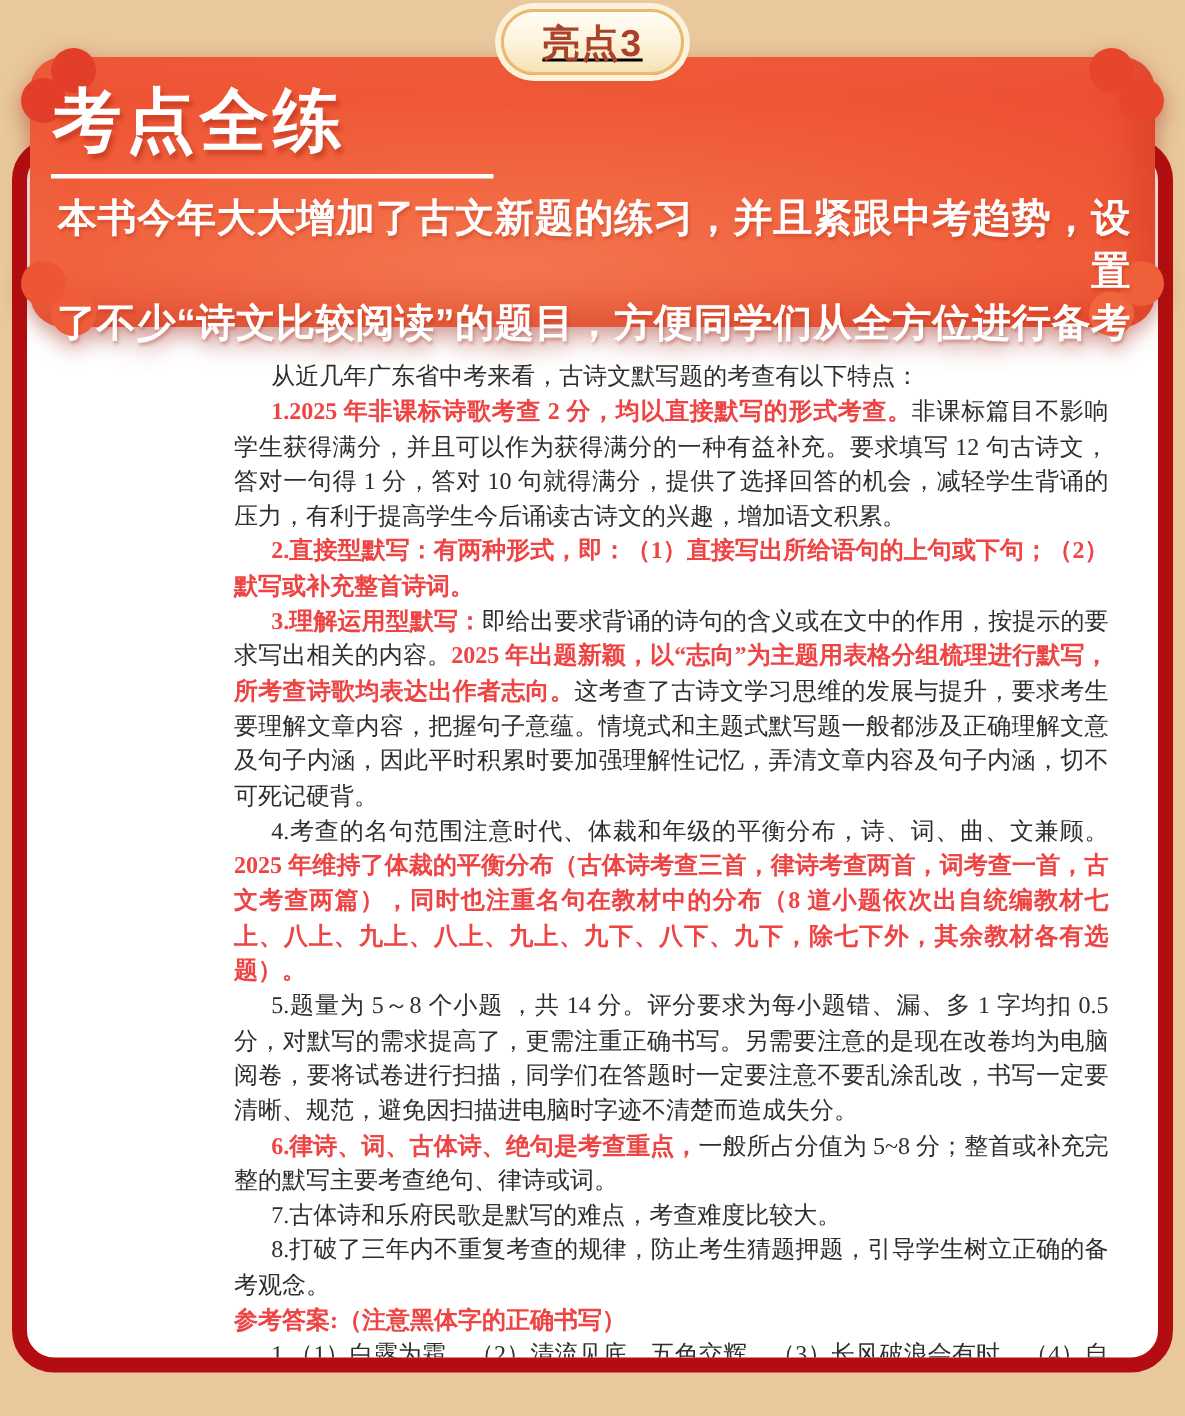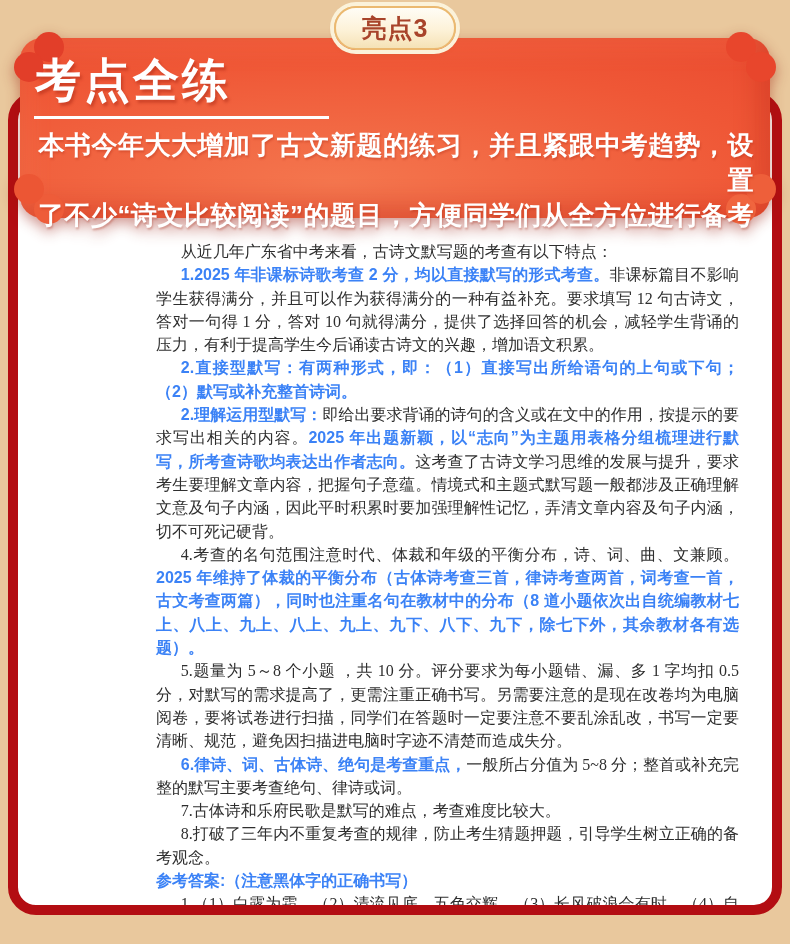--- a/index.html
+++ b/index.html
@@ -25,22 +25,22 @@
     position:absolute;left:0;top:126px;right:0;bottom:0;
     padding:12px 33px 0 92px;
     font-family:"Liberation Serif","DejaVu Serif",serif;
     font-size:16px;line-height:23.3px;color:#2e2e2e;
     text-align:justify;
     margin-left:46px;
   }
   .content p.para{margin:0;text-indent:1.55em;}
   .content p.noindent{text-indent:0;}
   .content .b{
-    font-family:Liberation Sans, sans-serif;
-    font-weight:700;color:#3b82f6;
+    font-family:Liberation Serif, serif;
+    font-weight:700;color:#ef4444;
   }
 
   
   .hero{
     position:absolute;left:20px;top:38px;width:750px;height:180px;
     z-index:2;
     filter:drop-shadow(0 5px 7px rgba(150,25,12,.45));
   }
   .hero-bg{
     position:absolute;inset:0;
@@ -74,39 +74,39 @@
 
   
   .badge{
     position:absolute;left:334px;top:6px;width:122px;height:44px;
     z-index:3;
     box-sizing:border-box;
     background:linear-gradient(180deg,#fffdf6 0%,#fdf2d8 55%,#f5e2b6 100%);
     border:2px solid #ebb970;
     border-radius:24px;
     box-shadow:0 0 0 4px #fbf2da, 0 3px 5px rgba(160,90,30,.35);
-    display:flex;align-items:center;justify-content:center;
+    display:flex;align-items:center;justify-content:center;text-decoration:underline;
   }
   .badge-label{
     color:#a8432a;font-size:25px;font-weight:800;letter-spacing:1px;
   }
 </style>
 </head>
 <body>
 
 <div class="stage">
 
   <div class="paper-card">
     <div class="content">
         <p class="para"><span>从近几年广东省中考来看，古诗文默写题的考查有以下特点：</span></p>
         <p class="para"><span class="b">1.2025 年非课标诗歌考查 2 分，均以直接默写的形式考查。</span><span>非课标篇目不影响学生获得满分，并且可以作为获得满分的一种有益补充。要求填写 12 句古诗文，答对一句得 1 分，答对 10 句就得满分，提供了选择回答的机会，减轻学生背诵的压力，有利于提高学生今后诵读古诗文的兴趣，增加语文积累。</span></p>
         <p class="para"><span class="b">2.直接型默写：有两种形式，即：（1）直接写出所给语句的上句或下句；（2）默写或补充整首诗词。</span></p>
-        <p class="para"><span class="b">2.理解运用型默写：</span><span>即给出要求背诵的诗句的含义或在文中的作用，按提示的要求写出相关的内容。</span><span class="b">2025 年出题新颖，以“志向”为主题用表格分组梳理进行默写，所考查诗歌均表达出作者志向。</span><span>这考查了古诗文学习思维的发展与提升，要求考生要理解文章内容，把握句子意蕴。情境式和主题式默写题一般都涉及正确理解文意及句子内涵，因此平时积累时要加强理解性记忆，弄清文章内容及句子内涵，切不可死记硬背。</span></p>
+        <p class="para"><span class="b">3.理解运用型默写：</span><span>即给出要求背诵的诗句的含义或在文中的作用，按提示的要求写出相关的内容。</span><span class="b">2025 年出题新颖，以“志向”为主题用表格分组梳理进行默写，所考查诗歌均表达出作者志向。</span><span>这考查了古诗文学习思维的发展与提升，要求考生要理解文章内容，把握句子意蕴。情境式和主题式默写题一般都涉及正确理解文意及句子内涵，因此平时积累时要加强理解性记忆，弄清文章内容及句子内涵，切不可死记硬背。</span></p>
         <p class="para"><span>4.考查的名句范围注意时代、体裁和年级的平衡分布，诗、词、曲、文兼顾。</span><span class="b">2025 年维持了体裁的平衡分布（古体诗考查三首，律诗考查两首，词考查一首，古文考查两篇），同时也注重名句在教材中的分布（8 道小题依次出自统编教材七上、八上、九上、八上、九上、九下、八下、九下，除七下外，其余教材各有选题）。</span></p>
-        <p class="para"><span>5.题量为 5～8 个小题 ，共 10 分。评分要求为每小题错、漏、多 1 字均扣 0.5 分，对默写的需求提高了，更需注重正确书写。另需要注意的是现在改卷均为电脑阅卷，要将试卷进行扫描，同学们在答题时一定要注意不要乱涂乱改，书写一定要清晰、规范，避免因扫描进电脑时字迹不清楚而造成失分。</span></p>
+        <p class="para"><span>5.题量为 5～8 个小题 ，共 14 分。评分要求为每小题错、漏、多 1 字均扣 0.5 分，对默写的需求提高了，更需注重正确书写。另需要注意的是现在改卷均为电脑阅卷，要将试卷进行扫描，同学们在答题时一定要注意不要乱涂乱改，书写一定要清晰、规范，避免因扫描进电脑时字迹不清楚而造成失分。</span></p>
         <p class="para"><span class="b">6.律诗、词、古体诗、绝句是考查重点，</span><span>一般所占分值为 5~8 分；整首或补充完整的默写主要考查绝句、律诗或词。</span></p>
         <p class="para"><span>7.古体诗和乐府民歌是默写的难点，考查难度比较大。</span></p>
         <p class="para"><span>8.打破了三年内不重复考查的规律，防止考生猜题押题，引导学生树立正确的备考观念。</span></p>
         <p class="para noindent"><span class="b">参考答案:（注意黑体字的正确书写）</span></p>
         <p class="para"><span>1.（1）白露为霜　（2）清流见底　五色交辉　（3）长风破浪会有时　（4）自将磨洗认前朝　铜雀春深锁二乔　（5）五十弦翻</span><span class="b">塞</span><span>外声　沙场秋点兵　（6）一</span><span class="b">览</span><span>众山小　（7）非宁静无以致远　结</span><span class="b">庐</span><span>在人境　直接型默写</span><span class="b">喧</span></p>
       </div>
   </div>
 
   <div class="hero">
     <div class="hero-bg"></div>

